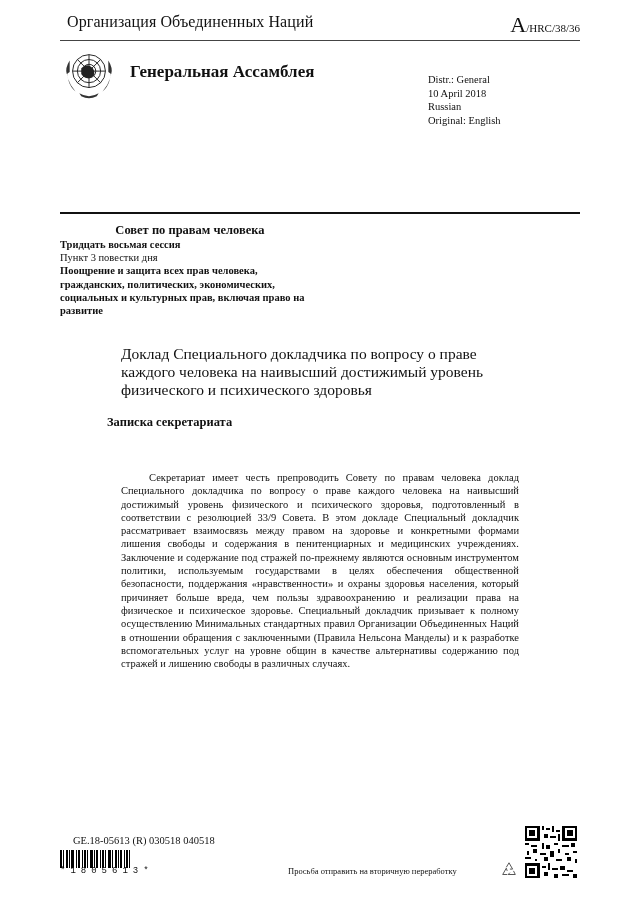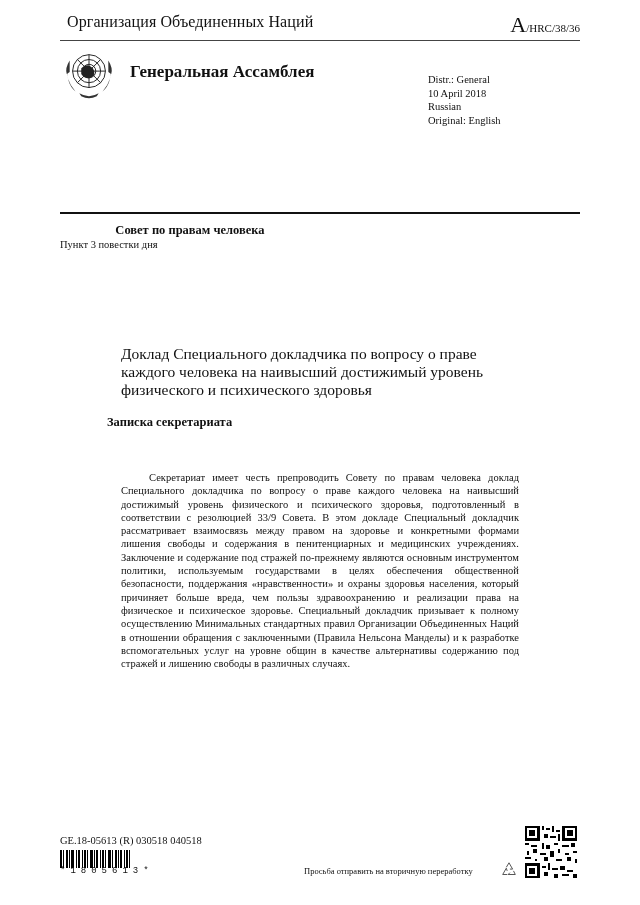--- a/index.html
+++ b/index.html
@@ -13,25 +13,25 @@
   .emblem { left:60px; top:45px; width:58px; height:58px; }
   .assembly { left:130px; top:62px; font-size:17px; font-weight:bold; }
   .distr { left:428px; top:73px; font-size:10.5px; line-height:13.5px; }
   .rule-thick { left:60px; width:520px; top:212px; height:0; border-top:2px solid #111; }
   .meta { left:60px; top:223px; width:260px; font-size:10.5px; line-height:13.2px; }
   .meta .council { font-size:12.5px; font-weight:bold; line-height:15px;text-align:center; }
   .meta .b { font-weight:bold; }
   .title { left:121px; top:345px; width:400px; font-size:15.5px; font-weight:normal; line-height:18px; }
   .note { left:107px; top:415px; font-size:12.5px; font-weight:bold; }
   .body-text { left:121px; top:438px; width:398px; font-size:10.5px; line-height:13.3px; text-align:justify; text-indent:28px;margin-top:33px; }
-  .docnum { left:60px; top:835px; font-size:10.5px; }
+  .docnum { left:73px; top:835px; font-size:10.5px; }
   .barcode { left:60px; top:850px; width:90px; height:18px; display:flex; gap:0; }
   .barcode span { display:block; height:18px; background:#000; }
   .barnum { left:60px; top:866px; font-size:9px; letter-spacing:5px; font-family:"Liberation Mono", monospace; }
-  .recycle-text { left:288px; top:866px; font-size:8.5px;margin-left:16px; }
+  .recycle-text { left:288px; top:866px; font-size:8.5px; }
   .recycle-icon { left:500px; top:861px; width:18px; height:18px; }
   .qr { left:525px; top:826px; width:52px; height:52px; }
 </style>
 </head>
 <body>
 
 <div class="abs org">Организация Объединенных Наций</div>
 <div class="abs symbol"><span class="big">A</span><span class="sm">/HRC/38/36</span></div>
 <div class="abs rule-thin"></div>
 
@@ -59,21 +59,23 @@
   <div>Distr.: General</div>
   <div>10 April 2018</div>
   <div>Russian</div>
   <div>Original: English</div>
 </div>
 
 <div class="abs rule-thick"></div>
 
 <div class="abs meta">
   <div class="council">Совет по правам человека</div>
+  <div class="b">Тридцать восьмая сессия</div>
   <div>Пункт 3 повестки дня</div>
+  <div class="b">Поощрение и защита всех прав человека, гражданских, политических, экономических, социальных и культурных прав, включая право на развитие</div>
 </div>
 
 <div class="abs title">Доклад Специального докладчика по вопросу о праве каждого человека на наивысший достижимый уровень физического и психического здоровья</div>
 <div class="abs note">Записка секретариата</div>
 <div class="abs body-text">Секретариат имеет честь препроводить Совету по правам человека доклад Специального докладчика по вопросу о праве каждого человека на наивысший достижимый уровень физического и психического здоровья, подготовленный в соответствии с резолюцией 33/9 Совета. В этом докладе Специальный докладчик рассматривает взаимосвязь между правом на здоровье и конкретными формами лишения свободы и содержания в пенитенциарных и медицинских учреждениях. Заключение и содержание под стражей по-прежнему являются основным инструментом политики, используемым государствами в целях обеспечения общественной безопасности, поддержания «нравственности» и охраны здоровья населения, который причиняет больше вреда, чем пользы здравоохранению и реализации права на физическое и психическое здоровье. Специальный докладчик призывает к полному осуществлению Минимальных стандартных правил Организации Объединенных Наций в отношении обращения с заключенными (Правила Нельсона Манделы) и к разработке вспомогательных услуг на уровне общин в качестве альтернативы содержанию под стражей и лишению свободы в различных случаях.</div>
 
 <div class="abs docnum">GE.18-05613 (R) 030518 040518</div>
 <div class="abs barcode">
   <span style="width:2px"></span>
     <span style="width:1px;margin-left:1px"></span>

